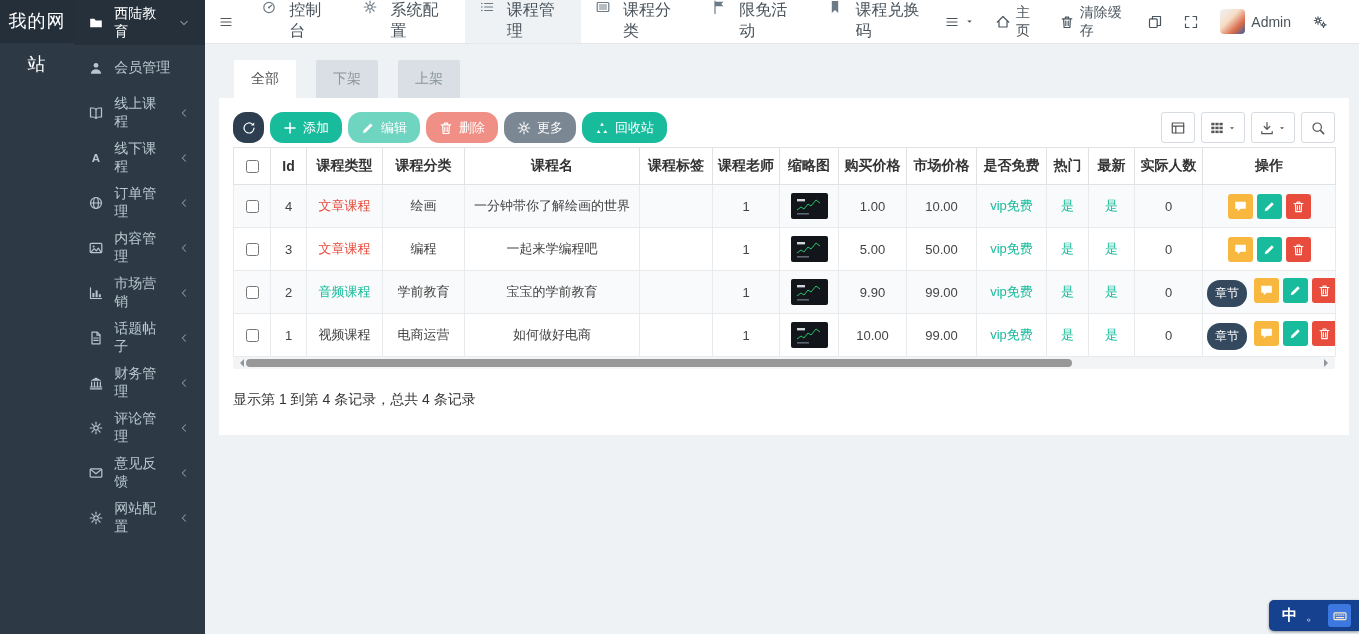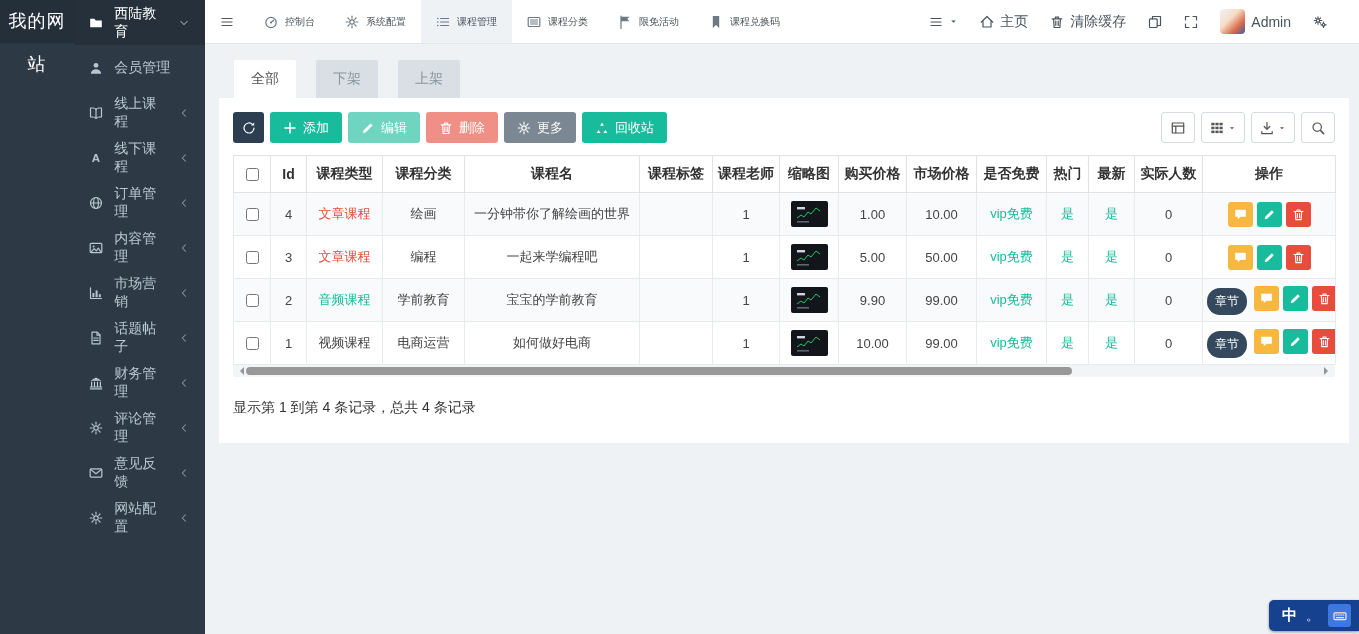--- a/index.html
+++ b/index.html
@@ -22,48 +22,48 @@
   .side-item{height:45px;display:flex;align-items:center;padding:0 15px;gap:11px;font-size:14px;cursor:pointer}
   .side-item .lbl{flex:1}
   .side-item.group{background:#25303b;color:#fff}
   .side-item .chev{color:#8a99a5}
 
   
   .main{flex:1;display:flex;flex-direction:column;min-width:0;background:#eef2f5}
   .topnav{height:44px;min-height:44px;background:#fff;display:flex;align-items:stretch;border-bottom:1px solid #e3e7ea}
   .nav-burger{width:44px;display:flex;align-items:center;justify-content:center;color:#555;cursor:pointer}
   .nav-tabs{display:flex}
-  .nav-tab{display:flex;align-items:center;gap:7px;padding:0 15px;color:#4a545c;font-size:10px;cursor:pointer}
+  .nav-tab{display:flex;align-items:flex-start;gap:13px;padding:0 15px;color:#4a545c;font-size:16px;cursor:pointer}
   .nav-tab .ic{color:#6c7a85}
   .nav-tab.active{background:#eef2f5}
   .nav-right{margin-left:auto;display:flex;align-items:center;gap:22px;padding-right:32px;color:#4a545c}
   .nav-right .item{display:flex;align-items:center;gap:6px;cursor:pointer}
   .avatar{width:25px;height:25px;border-radius:4px;display:inline-block;
     background:linear-gradient(135deg,#eef3f8 0%,#f6ddc6 40%,#d96a4b 72%,#3a5fa0 100%)}
 
   
   .content{flex:1;padding:16px 10px 0 14px}
   .ftabs{display:flex;gap:20px;padding-left:15px}
   .ftab{padding:10px 17px;font-size:14px;color:#8a959e;background:#d9dfe4;border-radius:2px 2px 0 0;cursor:pointer}
   .ftab.active{background:#fff;color:#555}
   .panel{background:#fff;padding:14px 14px 26px}
 
   .toolbar{display:flex;align-items:center}
-  .btn{height:31px;border:none;border-radius:3px;color:#fff;font-size:13px;display:inline-flex;align-items:center;gap:6px;
+  .btn{height:31px;border:none;border-radius:13px;color:#fff;font-size:13px;display:inline-flex;align-items:center;gap:6px;
        padding:0 13px;margin-right:6px;cursor:pointer;font-family:inherit}
   .btn.sq{width:31px;padding:0;justify-content:center}
   .btn-primary{background:var(--primary)}
   .btn-success{background:var(--teal)}
   .btn-danger{background:var(--danger)}
   .btn.disabled{opacity:.62;cursor:default}
   .toolbar-right{margin-left:auto;display:flex;gap:6px}
   .tbtn{height:31px;min-width:34px;background:#fff;border:1px solid #d5dbe0;border-radius:3px;color:#555;
         display:inline-flex;align-items:center;justify-content:center;gap:4px;padding:0 8px;cursor:pointer}
 
-  table{border-collapse:collapse;margin-top:12px;table-layout:fixed}
+  table{border-collapse:collapse;margin-top:4px;table-layout:fixed}
   th,td{border:1px solid #e8ebee;text-align:center;padding:0 4px;overflow:hidden;white-space:nowrap}
   thead th{height:37px;font-size:14px;font-weight:bold;color:#333;border-color:#dfe3e6;background:#fff}
   tbody td{height:43px;font-size:13px;color:#444}
   tbody tr:nth-child(odd){background:#f9fafb}
   .teal{color:var(--teal)}
   .thumb{width:37px;height:26px;margin:0 auto;border-radius:2px;background:#12161b;display:flex;align-items:center;justify-content:center;overflow:hidden}
   .badge-dark{background:var(--badge);color:#fff;border-radius:13px;padding:5px 8px;font-size:12px;margin-right:5px;display:inline-block;cursor:pointer}
   .abtn{width:25px;height:25px;border:none;border-radius:3px;color:#fff;display:inline-flex;align-items:center;justify-content:center;margin:0 2px;cursor:pointer}
   .abtn.comment{background:var(--warning)}
   .abtn.edit{background:var(--teal)}

